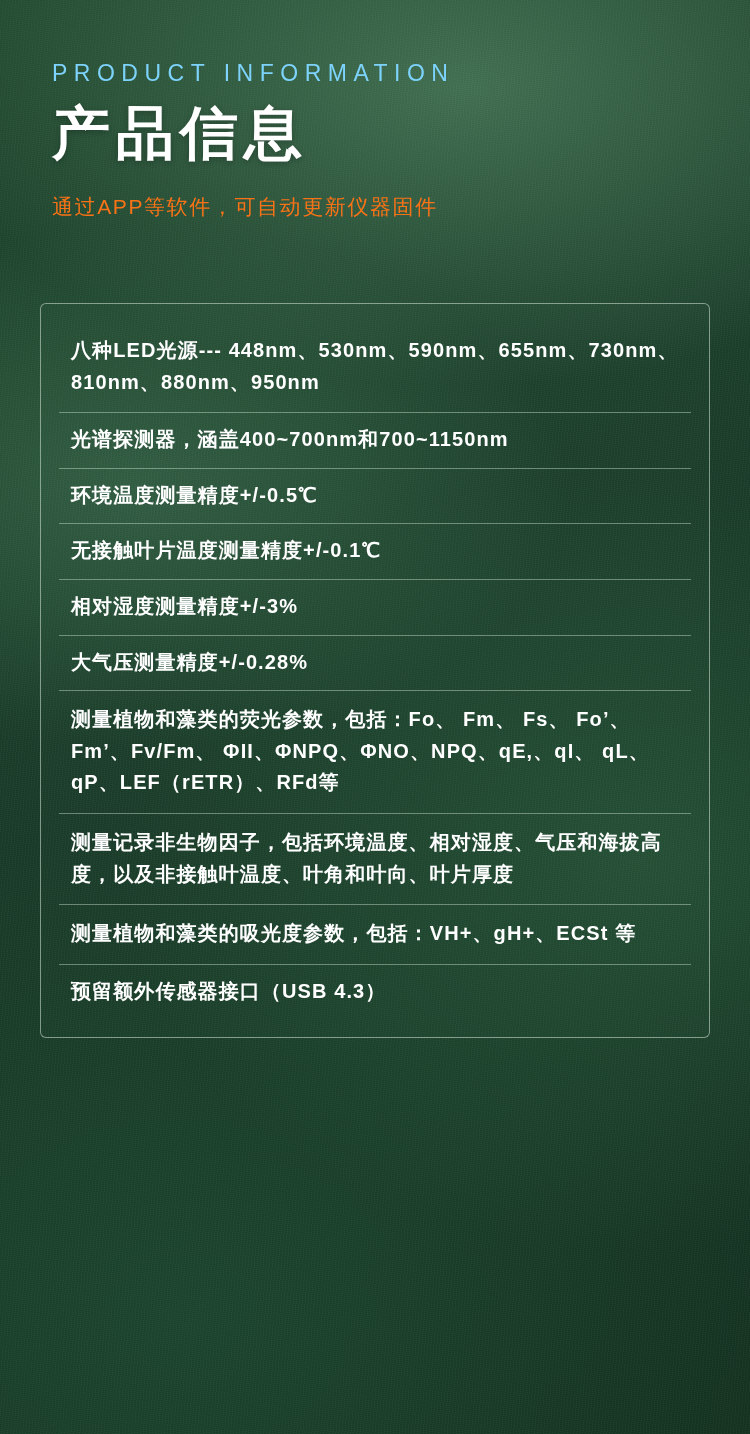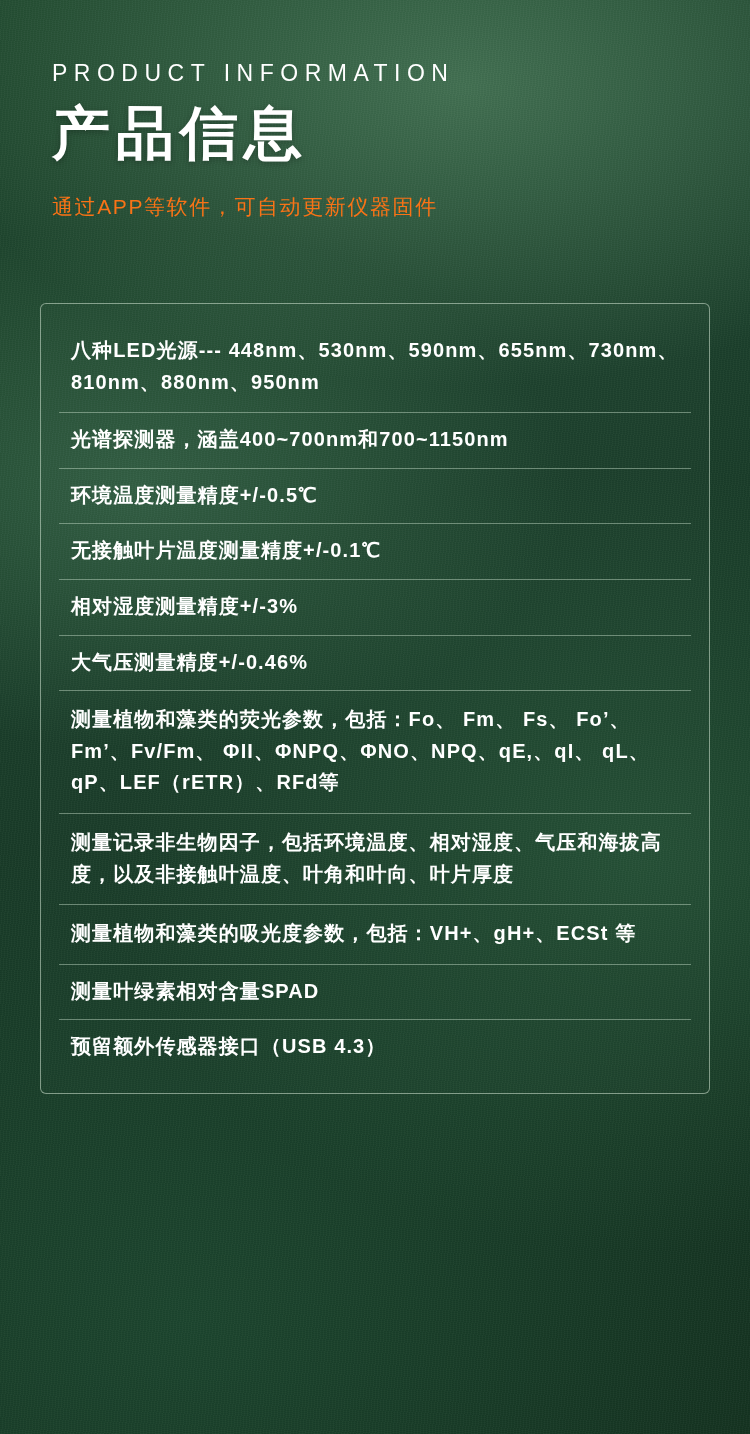--- a/index.html
+++ b/index.html
@@ -47,21 +47,21 @@
 
   
   .header {
     position: absolute;
     left: 52px;
     top: 60px;
     right: 40px;
   }
 
   .eyebrow {
-    color: #ffffff;
+    color: #7dd3fc;
     font-size: 23px;
     letter-spacing: 6.5px;
     font-weight: 500;
     line-height: 1.2;
     white-space: nowrap;
   }
 
   .title-cn {
     margin-top: 14px;
     color: #ffffff;
@@ -126,21 +126,20 @@
     <div class="subtitle">通过APP等软件，可自动更新仪器固件</div>
   </div>
 
   <div class="spec-box">
     <ul class="spec-list">
       <li class="spec-item">八种LED光源--- 448nm、530nm、590nm、655nm、730nm、810nm、880nm、950nm</li>
       <li class="spec-item compact">光谱探测器，涵盖400~700nm和700~1150nm</li>
       <li class="spec-item compact">环境温度测量精度+/-0.5℃</li>
       <li class="spec-item compact">无接触叶片温度测量精度+/-0.1℃</li>
       <li class="spec-item compact">相对湿度测量精度+/-3%</li>
-      <li class="spec-item compact">大气压测量精度+/-0.46%</li>
+      <li class="spec-item compact">大气压测量精度+/-0.28%</li>
       <li class="spec-item">测量植物和藻类的荧光参数，包括：Fo、 Fm、 Fs、 Fo’、 Fm’、Fv/Fm、 ΦII、ΦNPQ、ΦNO、NPQ、qE,、qI、 qL、 qP、LEF（rETR）、RFd等</li>
       <li class="spec-item">测量记录非生物因子，包括环境温度、相对湿度、气压和海拔高度，以及非接触叶温度、叶角和叶向、叶片厚度</li>
       <li class="spec-item">测量植物和藻类的吸光度参数，包括：VH+、gH+、ECSt 等</li>
-      <li class="spec-item compact">测量叶绿素相对含量SPAD</li>
       <li class="spec-item compact">预留额外传感器接口（USB 4.3）</li>
     </ul>
   </div>
 </div>
 
 </body></html>

